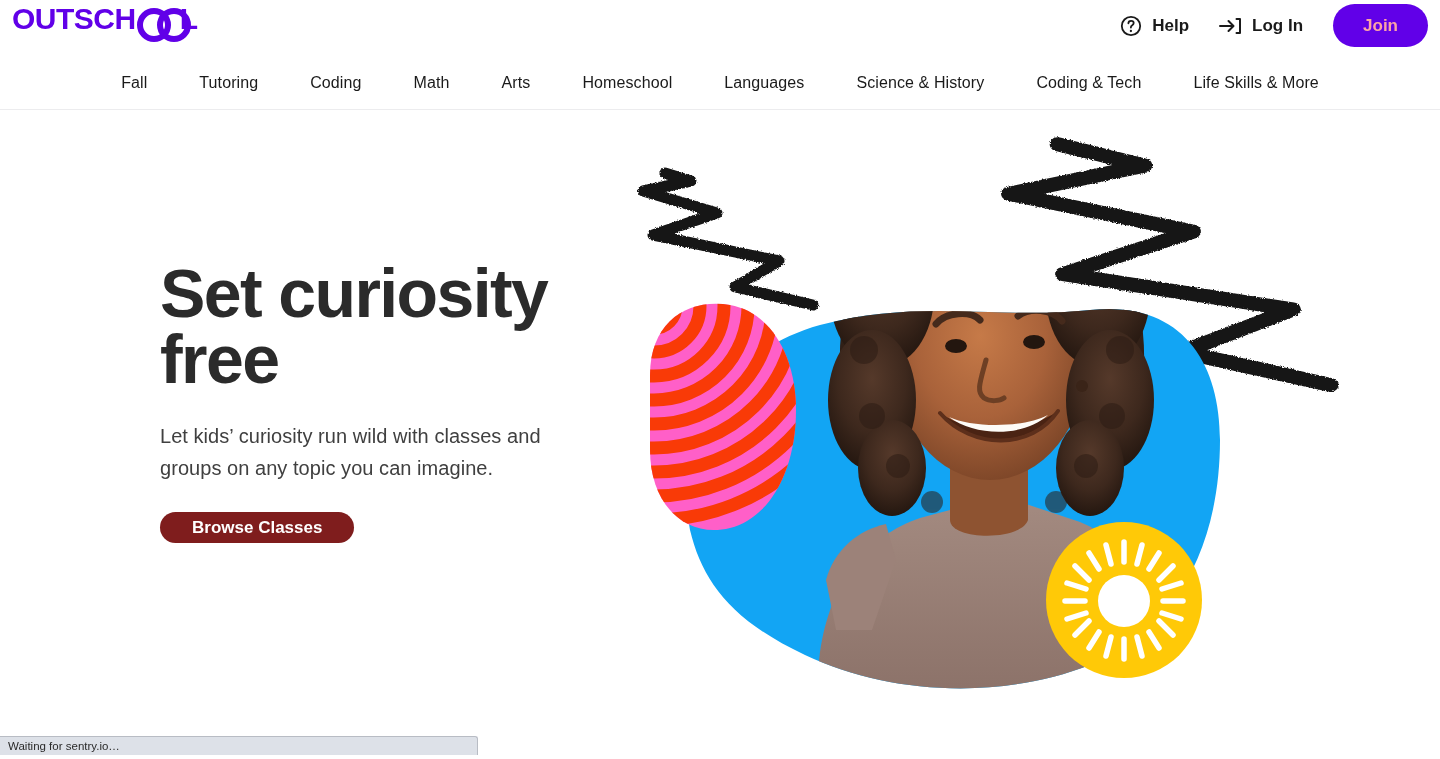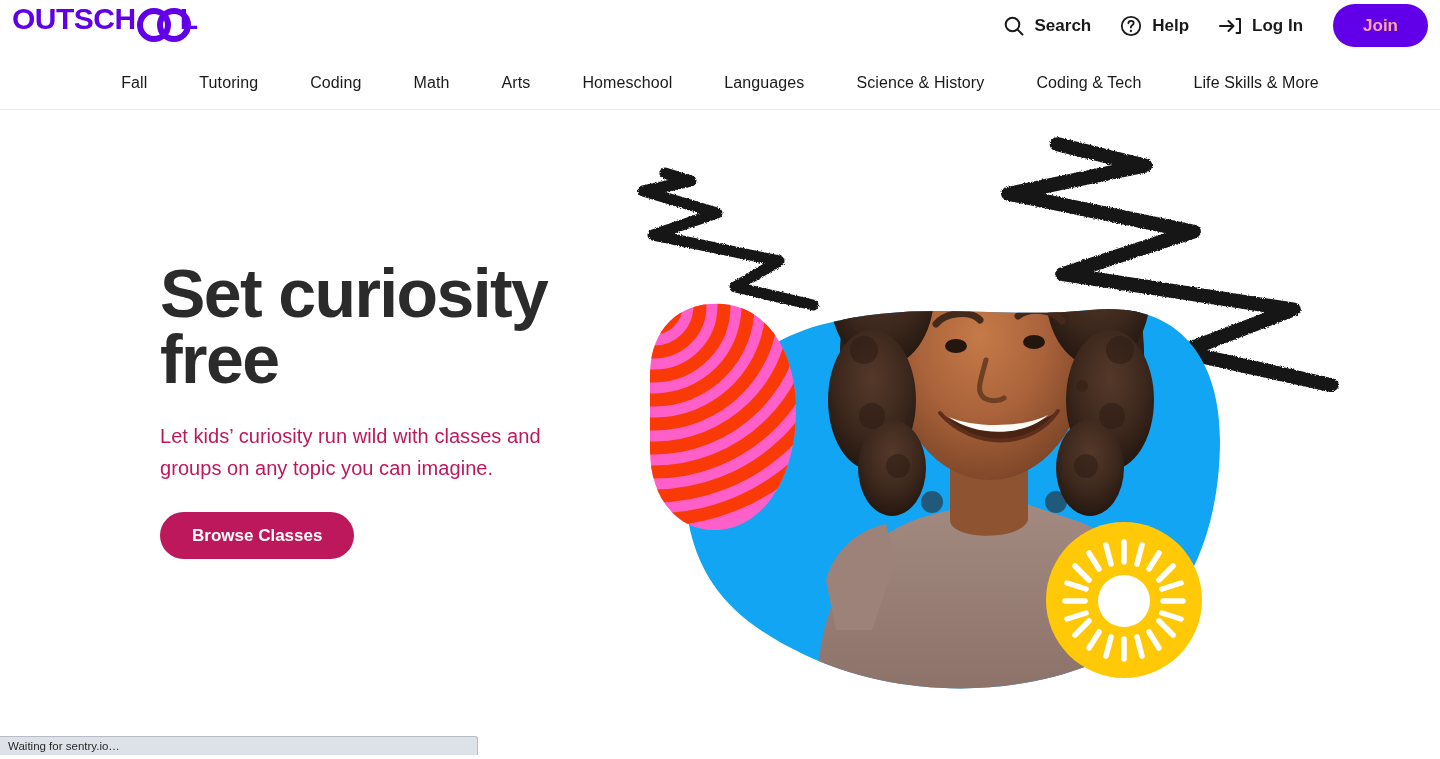--- a/index.html
+++ b/index.html
@@ -141,34 +141,34 @@
     font-weight: 800;
     letter-spacing: -1.6px;
     color: #2b2b2b;
     max-width: 430px;
   }
 
   .hero-sub {
     margin-top: 28px;
     font-size: 20px;
     line-height: 32px;
-    color: #be185d;
+    color: #404040;
     max-width: 430px;
     letter-spacing: 0.05px;
   }
 
   .browse-btn {
     margin-top: 28px;
-    background: #be185d;
+    background: #7f1d1d;
     color: #fff;
     border: none;
     border-radius: 26px;
     font-size: 17px;
     font-weight: 600;
-    padding: 15px 32px;
+    padding: 7px 32px;
     cursor: pointer;
     font-family: inherit;
     line-height: 1;
   }
 
   
   .hero-art {
     position: relative;
     flex: 1;
     height: 648px;
@@ -185,29 +185,20 @@
     <div class="logo">
       <span>OUTSCH</span>
         <span class="infinity"></span>
         <span>L</span>
     </div>
 
     <div class="header-spacer"></div>
 
     <nav class="header-actions">
 
-      <div class="header-link">
-        <span>
-          <svg width="24" height="24" viewBox="0 0 24 24" fill="none">
-            <circle cx="10.5" cy="10.5" r="6.8" stroke="#1a1a1a" stroke-width="2"></circle>
-            <line x1="15.6" y1="15.6" x2="20.5" y2="20.5" stroke="#1a1a1a" stroke-width="2" stroke-linecap="round"></line>
-          </svg>
-        </span>
-        <span>Search</span>
-      </div>
 
       <div class="header-link">
         <span>
           <svg width="24" height="24" viewBox="0 0 24 24" fill="none">
             <circle cx="12" cy="12" r="9.2" stroke="#1a1a1a" stroke-width="1.8"></circle>
             <path d="M9.4 9.3c0-1.5 1.2-2.5 2.7-2.5 1.5 0 2.6 1 2.6 2.3 0 1.2-.7 1.8-1.7 2.4-.8.5-1.1 1-1.1 1.8v.3" stroke="#1a1a1a" stroke-width="1.8" stroke-linecap="round" fill="none"></path>
             <circle cx="11.9" cy="17" r="1.15" fill="#1a1a1a"></circle>
           </svg>
         </span>
         <span>Help</span>

